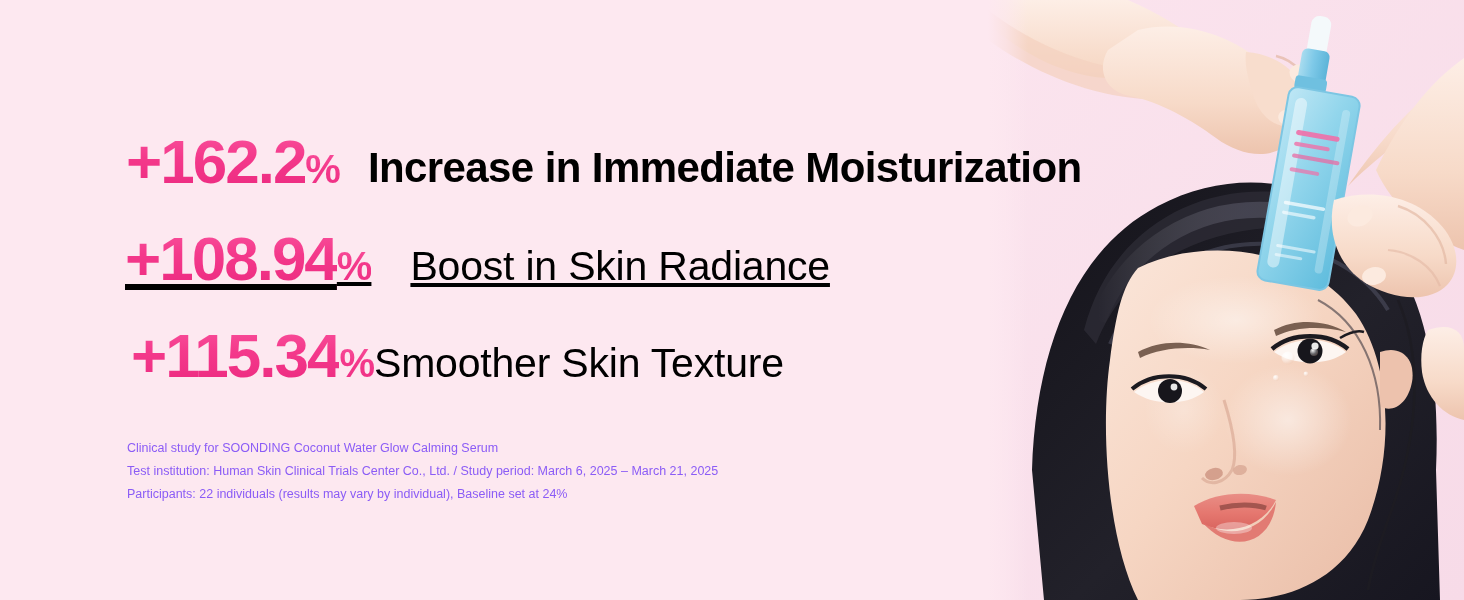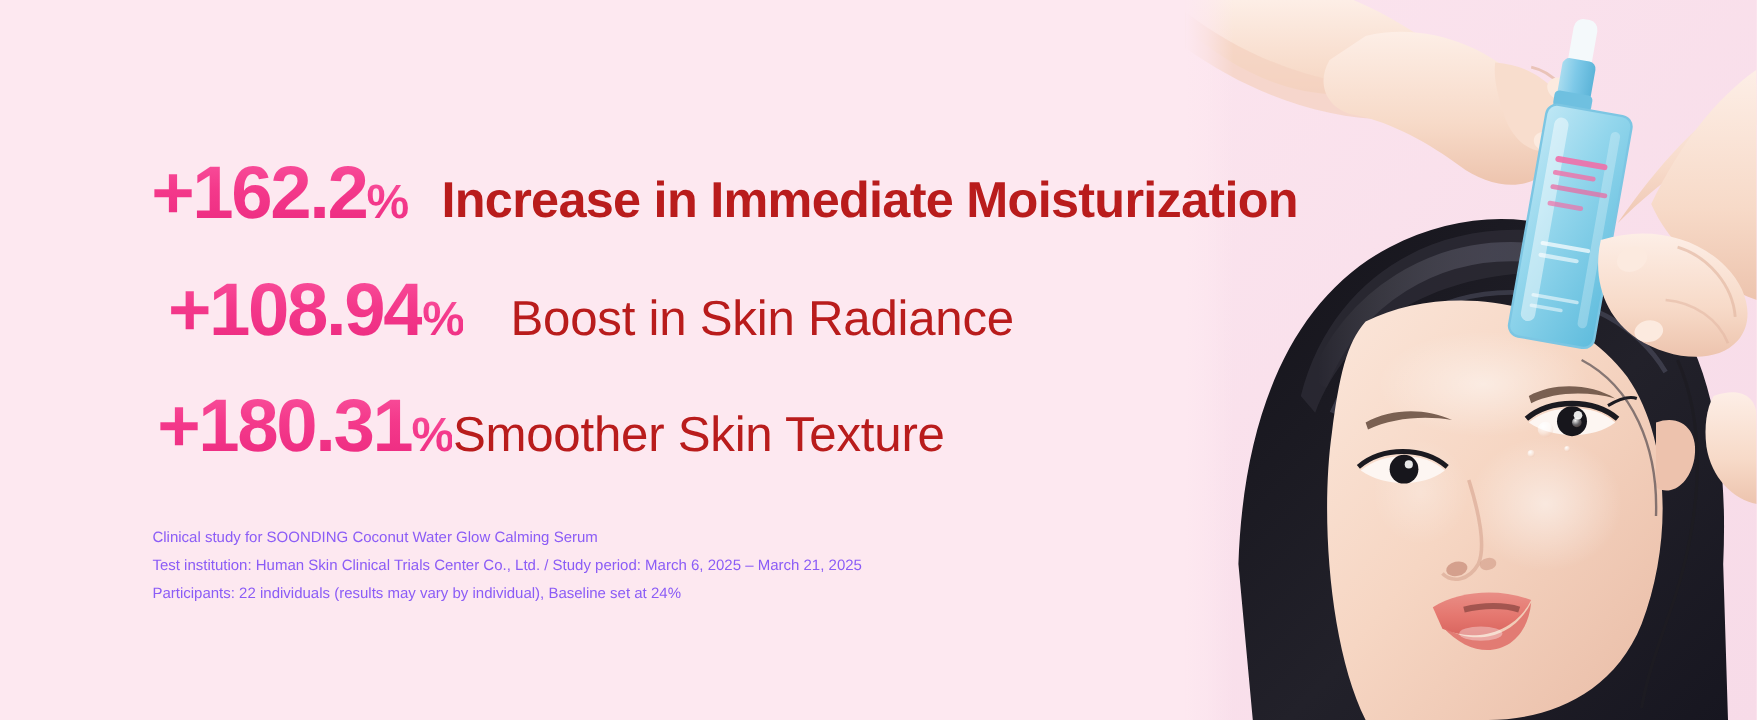--- a/index.html
+++ b/index.html
@@ -51,21 +51,21 @@
     height:600px;
   }
 
   .stat-row {
     position:absolute;
     display:flex;
     align-items:baseline;
     white-space:nowrap;
   }
   .stat-row.r0 { left:126px; top:131px; }
-  .stat-row.r1 { left:140px; top:228px; }
+  .stat-row.r1 { left:125px; top:228px;text-decoration:underline; }
   .stat-row.r2 { left:131px; top:325px; }
 
   .stat-value {
     display:inline-block;
     font-family:"Liberation Sans", sans-serif;
     font-weight:bold;
     font-size:62px;
     letter-spacing:-2.0px;
     line-height:62px;
     background:linear-gradient(180deg,#f9519c 0%,#f4398b 42%,#ec2a80 100%);
@@ -83,21 +83,21 @@
     letter-spacing:-1px;
     background:linear-gradient(180deg,#f9519c 0%,#f4398b 45%,#ee2f84 100%);
     -webkit-background-clip:text;
     background-clip:text;
     color:transparent;
     -webkit-text-fill-color:transparent;
   }
 
   .stat-label {
     display:inline-block;
-    color:#b91c1c;
+    color:#000000;
     font-family:"Liberation Sans", sans-serif;
     line-height:44px;
     position:relative;
   }
   .stat-row.r0 .stat-label {
     font-weight:bold;
     font-size:42px;
     margin-left:28px;
     letter-spacing:-0.6px;
     top:-1px;
@@ -287,21 +287,21 @@
       <span class="stat-label">Increase in Immediate Moisturization</span>
     </div>
 
     <div class="stat-row r1">
       <span class="stat-value">+108.94</span>
       <span class="stat-pct">%</span>
       <span class="stat-label">Boost in Skin Radiance</span>
     </div>
 
     <div class="stat-row r2">
-      <span class="stat-value">+180.31</span>
+      <span class="stat-value">+115.34</span>
       <span class="stat-pct">%</span>
       <span class="stat-label">Smoother Skin Texture</span>
     </div>
 
   </div>
 
   <div id="footnotes">
     <div class="footnote">Clinical study for SOONDING Coconut Water Glow Calming Serum</div>
     <div class="footnote">Test institution: Human Skin Clinical Trials Center Co., Ltd. / Study period: March 6, 2025 – March 21, 2025</div>
     <div class="footnote">Participants: 22 individuals (results may vary by individual), Baseline set at 24%</div>

